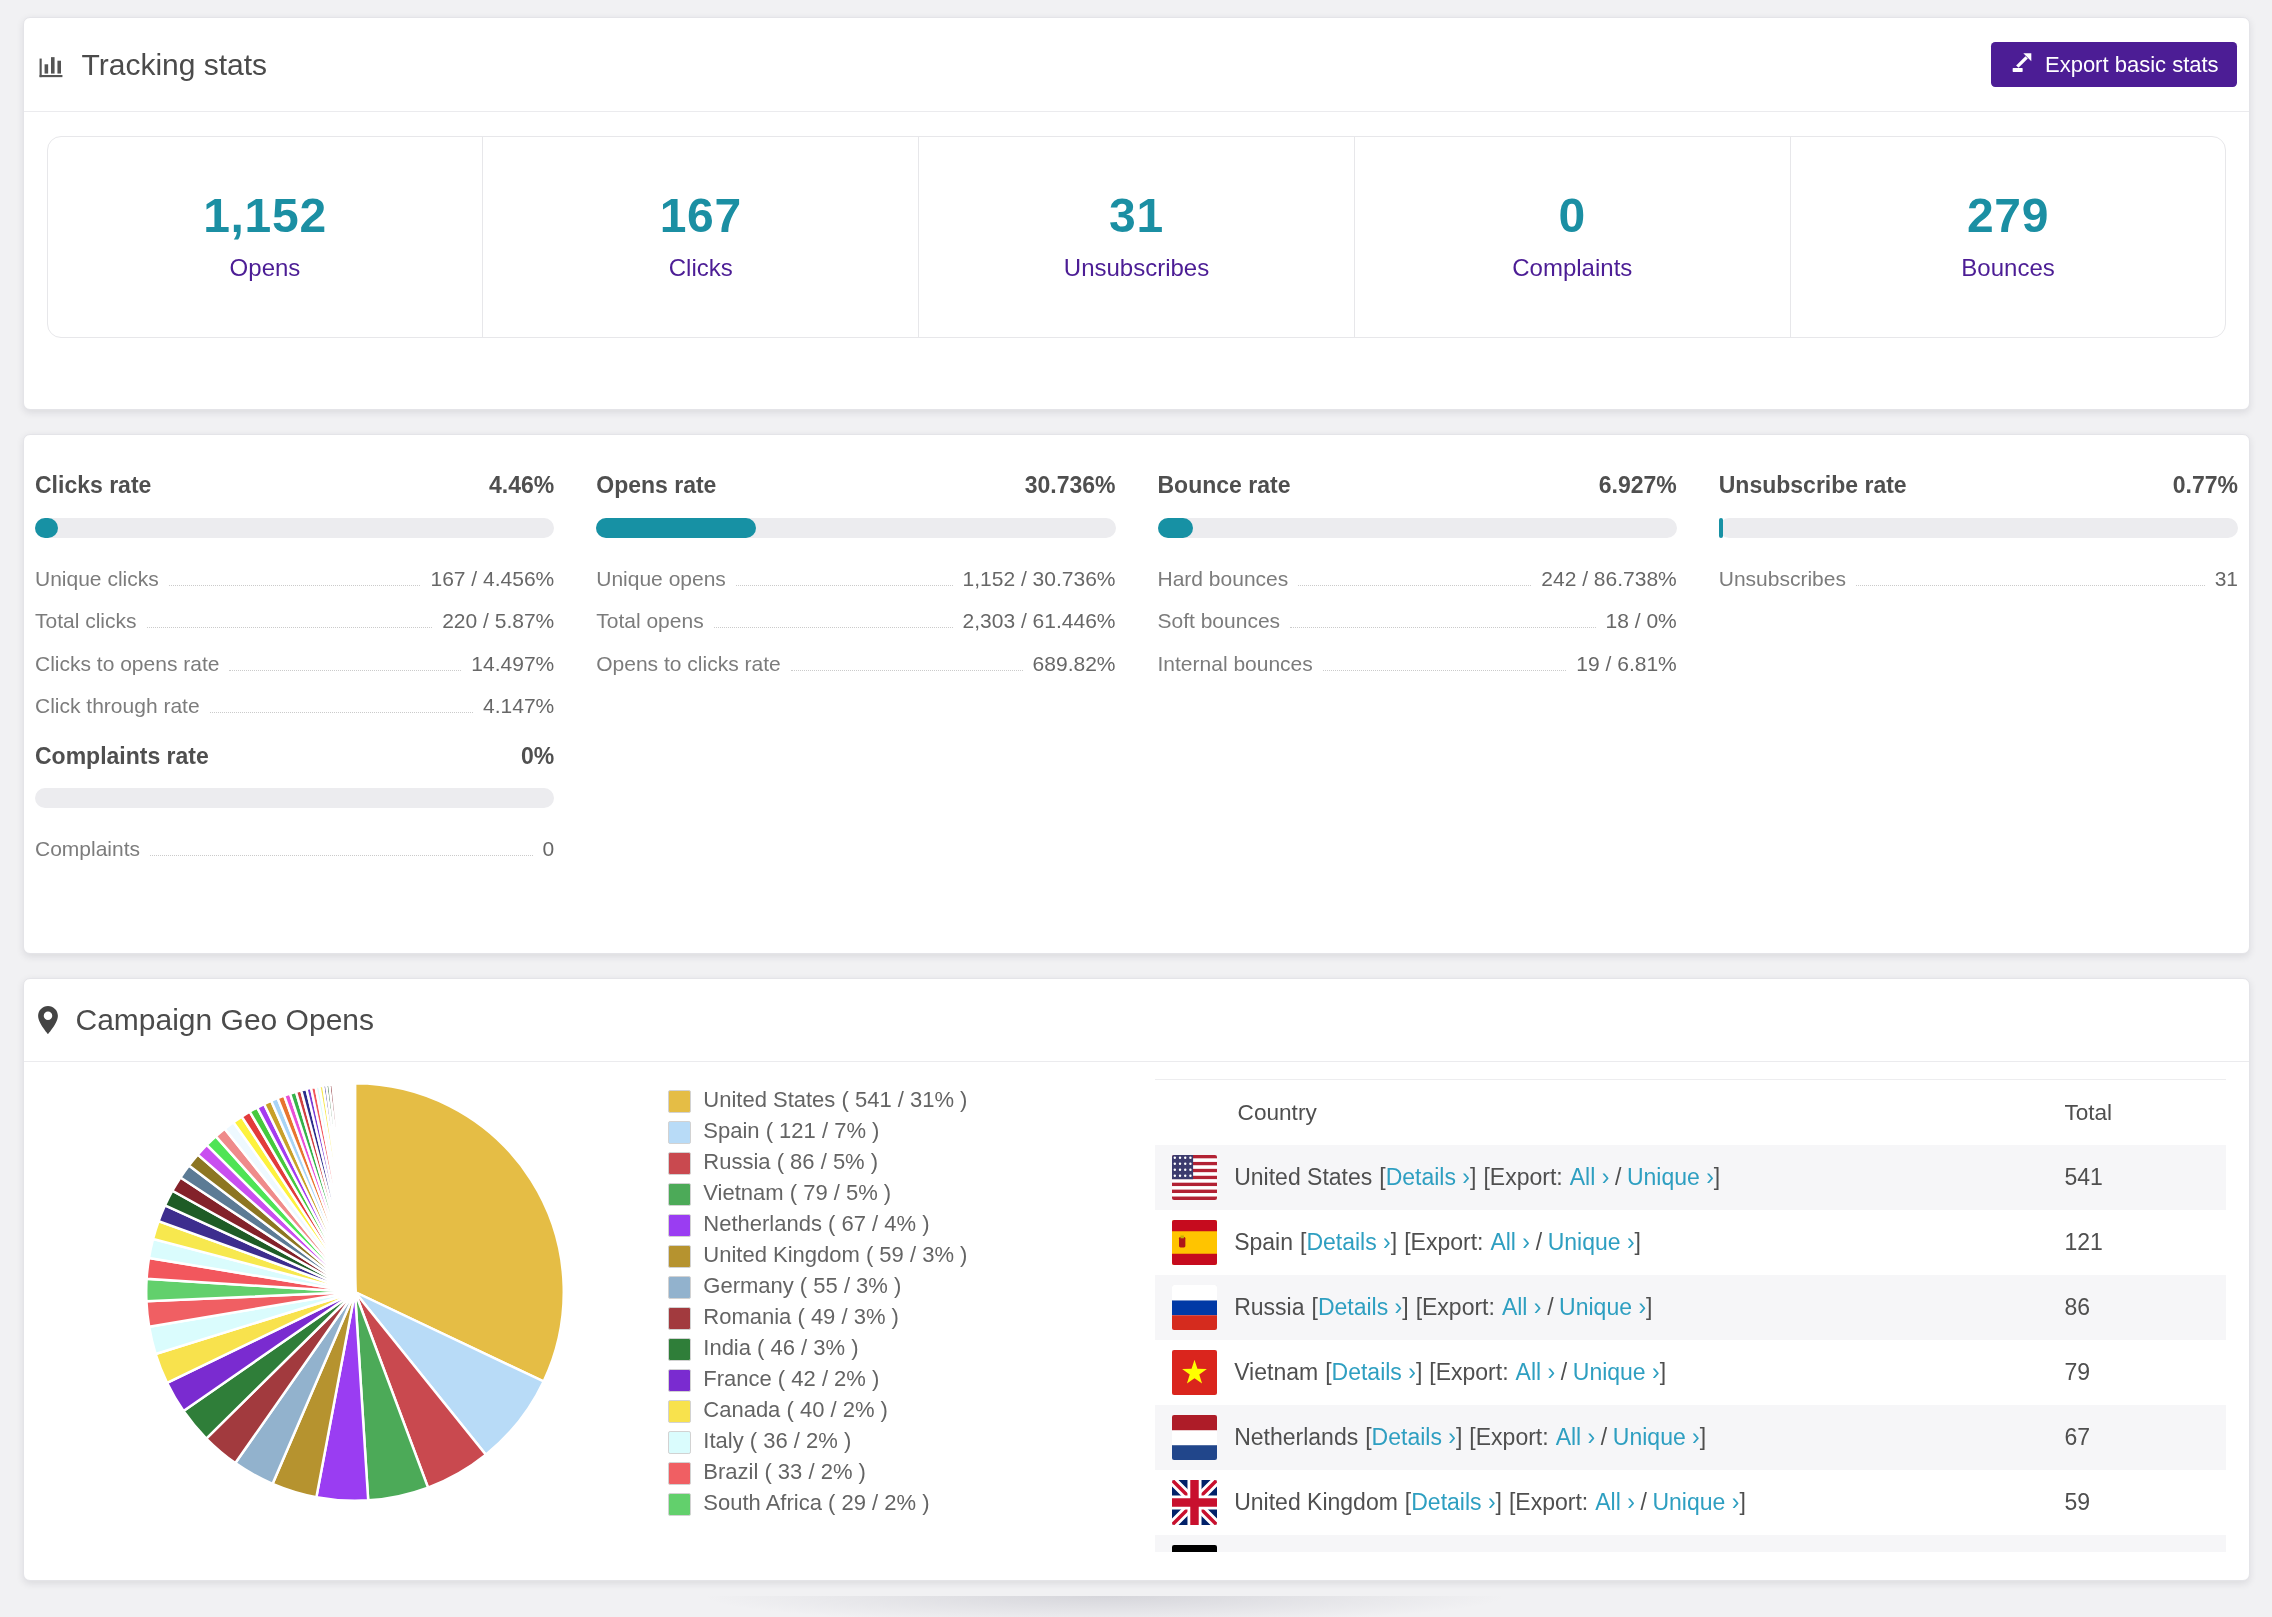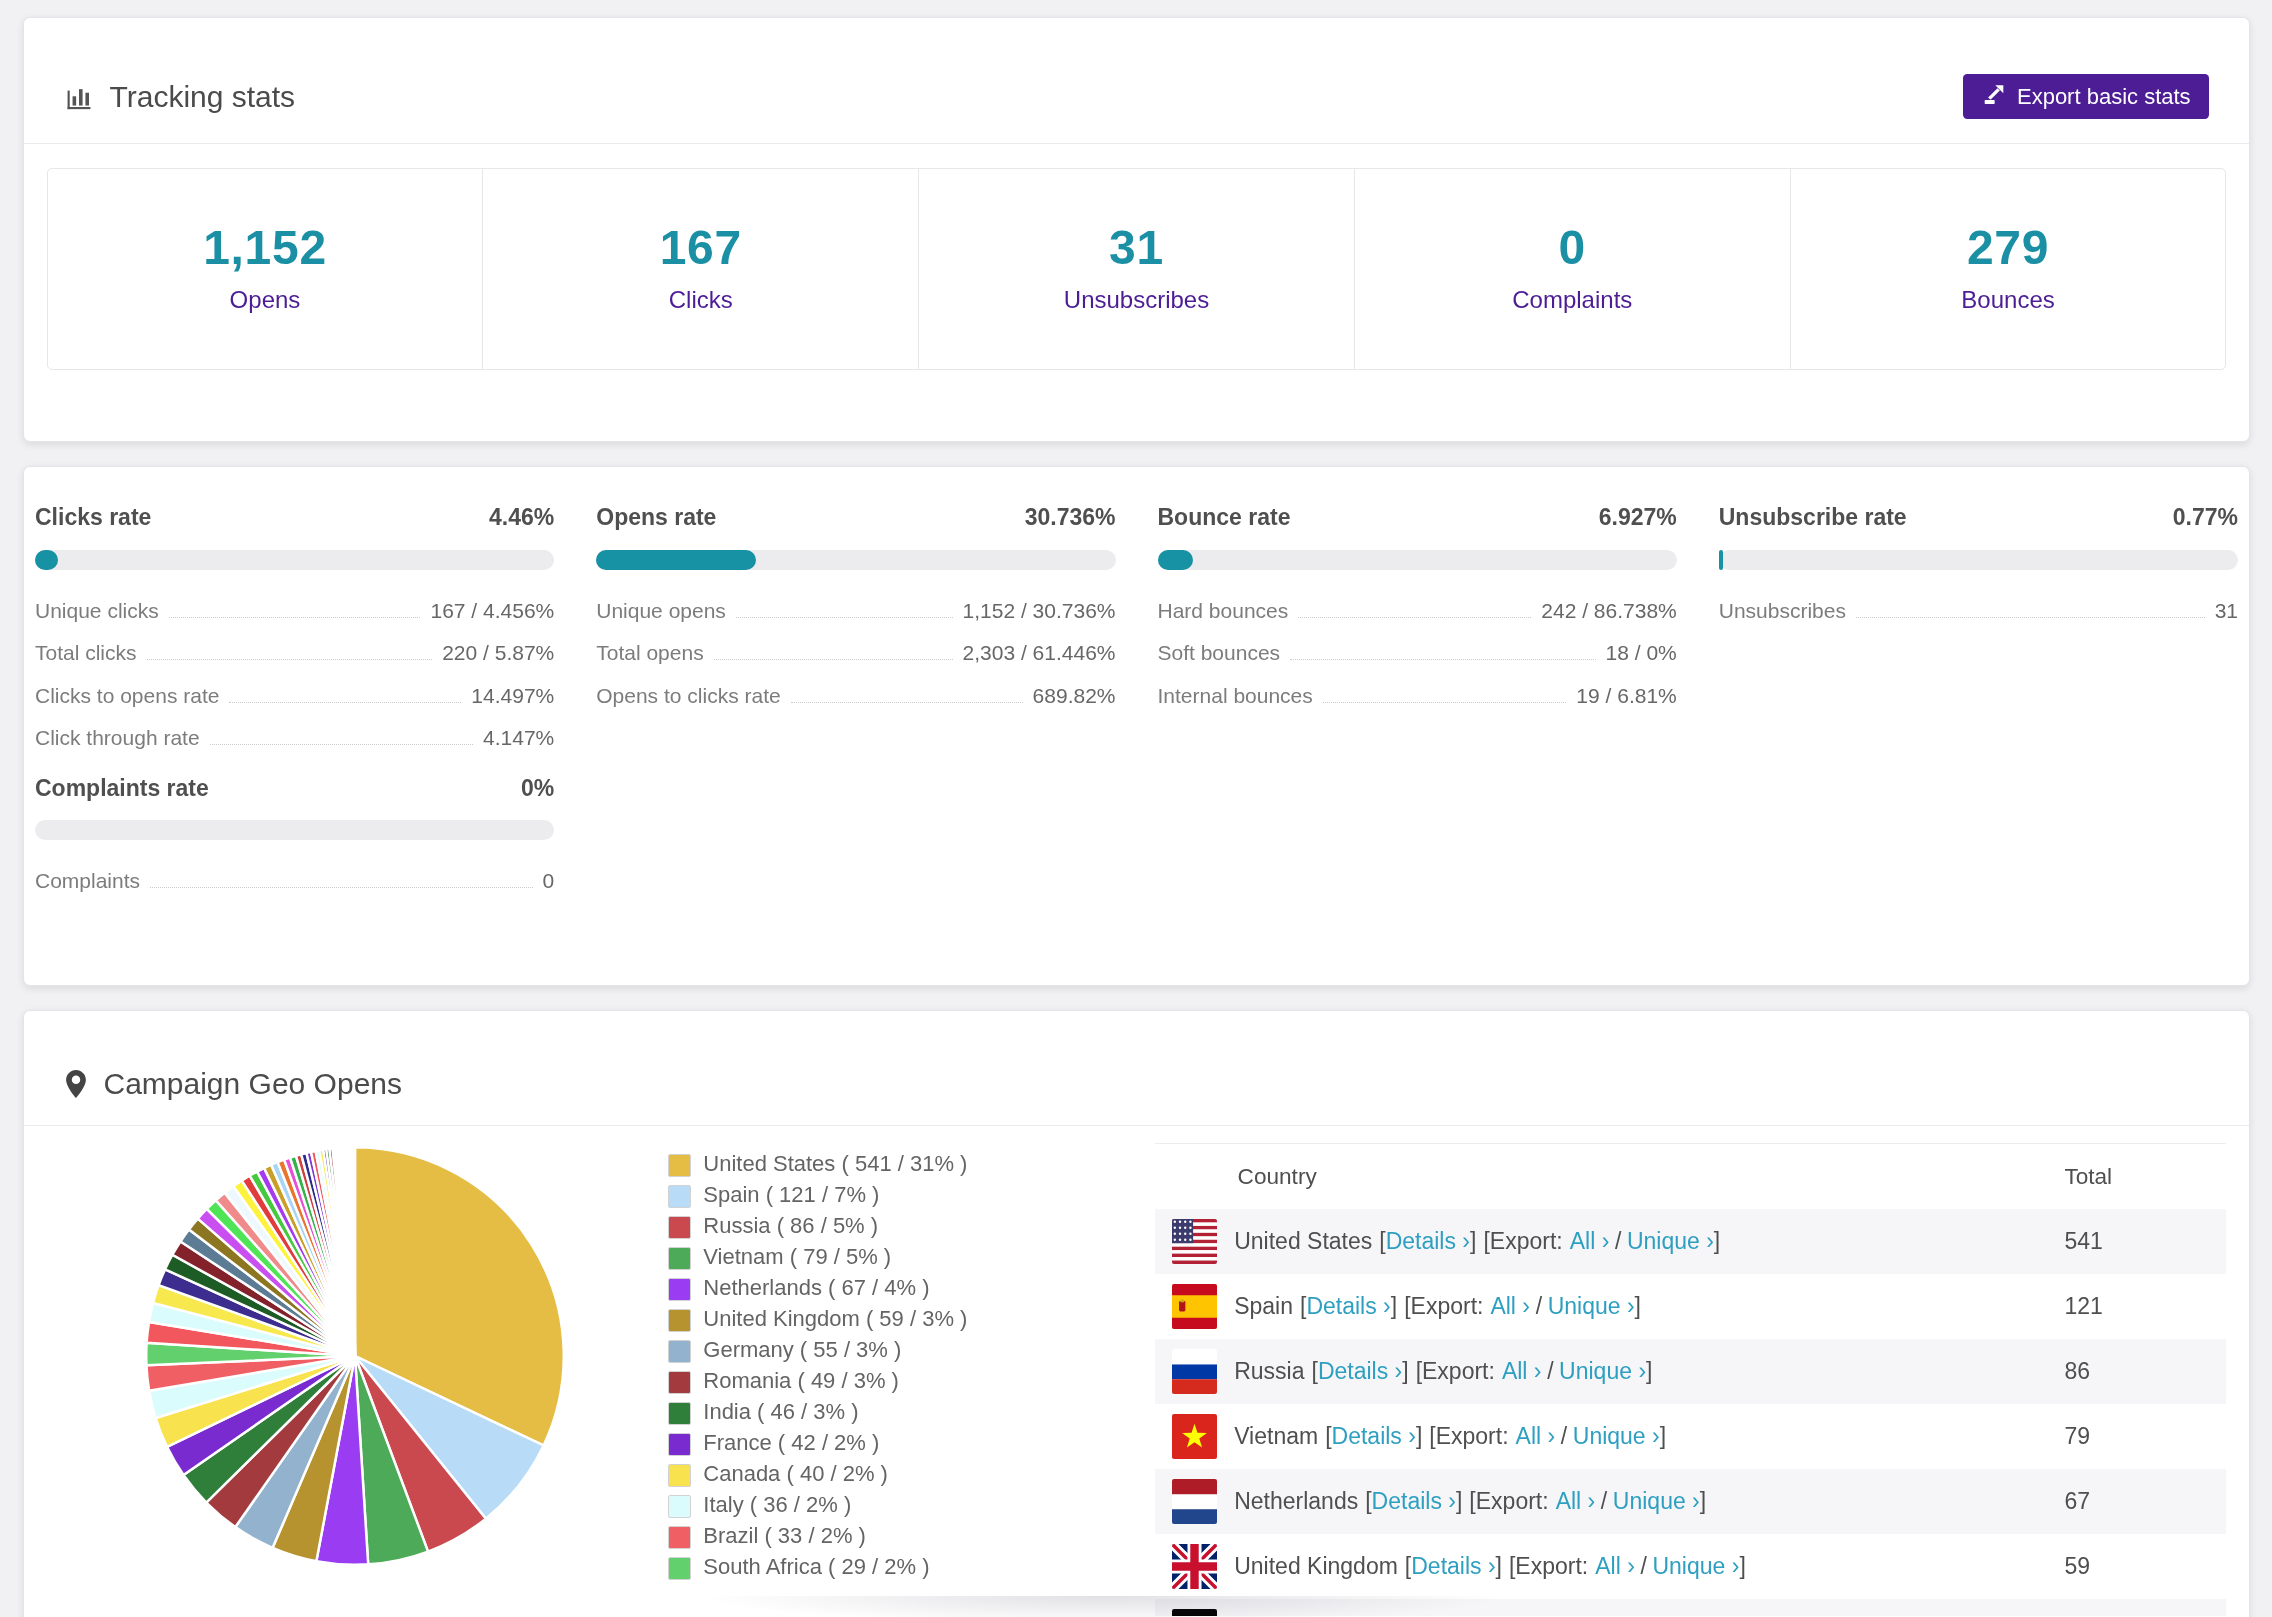--- a/index.html
+++ b/index.html
@@ -2,28 +2,28 @@
 <html style="font-size:11.3px"><head>
 <meta charset="utf-8">
 <style>
   html,body{margin:0;padding:0;width:2273px;height:1618px;overflow:hidden;
     background:#f1f1f3;font-family:"Liberation Sans",sans-serif;}
   *{box-sizing:border-box;}
   .page{padding:17px 23px 0;}
   .card{background:#fff;border:0.7px solid #e4e4e8;border-radius:7px;
     box-shadow:0 2.1px 7px rgba(40,40,60,.10);margin-bottom:24px;}
   .card-head{display:flex;justify-content:space-between;align-items:center;
-    padding:24px 40px;border-bottom:0.7px solid #ebebee;margin-top:32px;}
+    padding:24px 12px;border-bottom:0.7px solid #ebebee;}
   .head-title{display:flex;align-items:center;gap:15.5px;font-size:30px;color:#4b4b4b;}
   .head-title .icon{display:flex;align-items:center;}
   .btn{display:flex;align-items:center;gap:11.3px;background:#4c1d95;color:#fff;border:none;
     border-radius:4.2px;height:45px;padding:0 18.4px;font-size:22px;cursor:pointer;
     font-family:"Liberation Sans",sans-serif;}
   
-  .summary-strip{display:flex;border:0.7px solid #e7e7ea;border-radius:5px;margin:24px 22.6px 71px;align-items:center;}
+  .summary-strip{display:flex;border:0.7px solid #e7e7ea;border-radius:14px;margin:24px 22.6px 71px;align-items:center;}
   .sum-cell{flex:1;text-align:center;padding:51px 0 55px;}
   .sum-cell + .sum-cell{border-left:0.7px solid #e7e7ea;}
   .sum-value{font-size:48px;font-weight:700;color:#1b8fa3;letter-spacing:0.7px;}
   .sum-label{font-size:24px;color:#4c1d95;margin-top:11.3px;}
   
   .rates-grid{display:grid;grid-template-columns:repeat(4,1fr);column-gap:42px;row-gap:15.5px;
     padding:37px 11px 83px;}
   .rate-head{display:flex;justify-content:space-between;align-items:baseline;
     font-size:23px;font-weight:700;color:#4f4f4f;}
   .rate-bar{height:20px;background:#ececef;border-radius:10px;margin-top:18.4px;}

